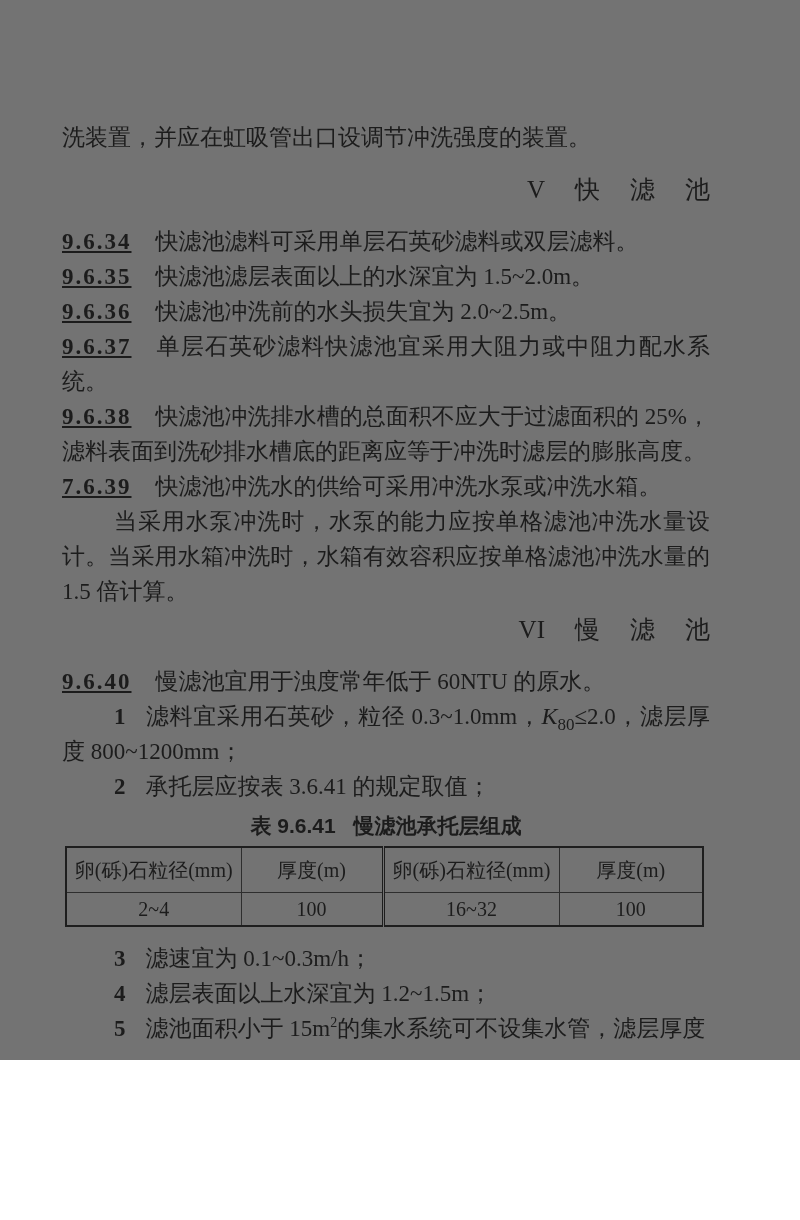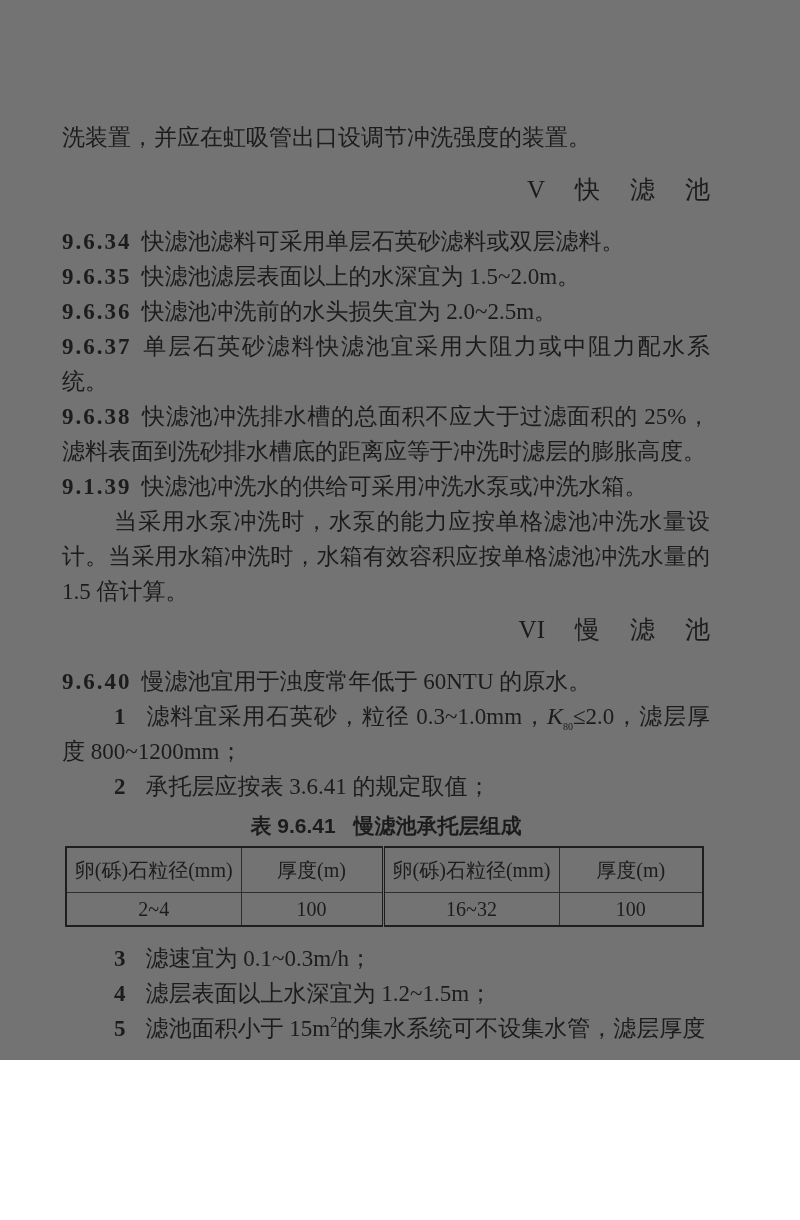--- a/index.html
+++ b/index.html
@@ -25,22 +25,23 @@
   }
   p {
     margin: 0;
     font-size: 23px;
     line-height: 35px;
     text-align: justify;
   }
   .cnum {
     font-weight: bold;
     letter-spacing: 2px;
-    margin-right: 10px;
+    margin-right: 24px;
     white-space: nowrap;
+    text-decoration: underline;
   }
   .inum {
     font-weight: bold;
     margin-right: 20px;
   }
   .note, .item {
     text-indent: 52px;
   }
   h3.sec {
     margin: 17px 0;
@@ -57,21 +58,21 @@
   }
   h3 .htitle {
     letter-spacing: 30px;
     margin-right: -30px;
   }
   .kvar i {
     font-style: italic;
     font-size: 24px;
   }
   .kvar sub {
-    font-size: 10px;
+    font-size: 17px;
     line-height: 0;
   }
   sup.sq {
     font-size: 14px;
     line-height: 0;
   }
   .tcaption {
     margin: 8px 0 6px;
     text-align: center;
     font-family: "Liberation Sans", "DejaVu Sans", sans-serif;
@@ -120,21 +121,21 @@
 
     <h3 class="sec">
       <span class="numeral">V</span><span class="htitle">快滤池</span>
     </h3>
 
     <p class="clause"><b class="cnum">9.6.34</b><span>快滤池滤料可采用单层石英砂滤料或双层滤料。</span></p>
     <p class="clause"><b class="cnum">9.6.35</b><span>快滤池滤层表面以上的水深宜为 1.5~2.0m。</span></p>
     <p class="clause"><b class="cnum">9.6.36</b><span>快滤池冲洗前的水头损失宜为 2.0~2.5m。</span></p>
     <p class="clause"><b class="cnum">9.6.37</b><span>单层石英砂滤料快滤池宜采用大阻力或中阻力配水系统。</span></p>
     <p class="clause"><b class="cnum">9.6.38</b><span>快滤池冲洗排水槽的总面积不应大于过滤面积的 25%，滤料表面到洗砂排水槽底的距离应等于冲洗时滤层的膨胀高度。</span></p>
-    <p class="clause"><b class="cnum">9.1.39</b><span>快滤池冲洗水的供给可采用冲洗水泵或冲洗水箱。</span></p>
+    <p class="clause"><b class="cnum">7.6.39</b><span>快滤池冲洗水的供给可采用冲洗水泵或冲洗水箱。</span></p>
 
     <p class="note"><span>当采用水泵冲洗时，水泵的能力应按单格滤池冲洗水量设计。当采用水箱冲洗时，水箱有效容积应按单格滤池冲洗水量的 1.5 倍计算。</span></p>
 
     <h3 class="sec second">
       <span class="numeral">VI</span><span class="htitle">慢滤池</span>
     </h3>
 
     <p class="clause"><b class="cnum">9.6.40</b><span>慢滤池宜用于浊度常年低于 60NTU 的原水。</span></p>
 
     <p class="item"><b class="inum">1</b><span>滤料宜采用石英砂，粒径 0.3~1.0mm，</span><span class="kvar"><i>K</i><sub>80</sub></span><span>≤2.0，滤层厚度 800~1200mm；</span></p>

